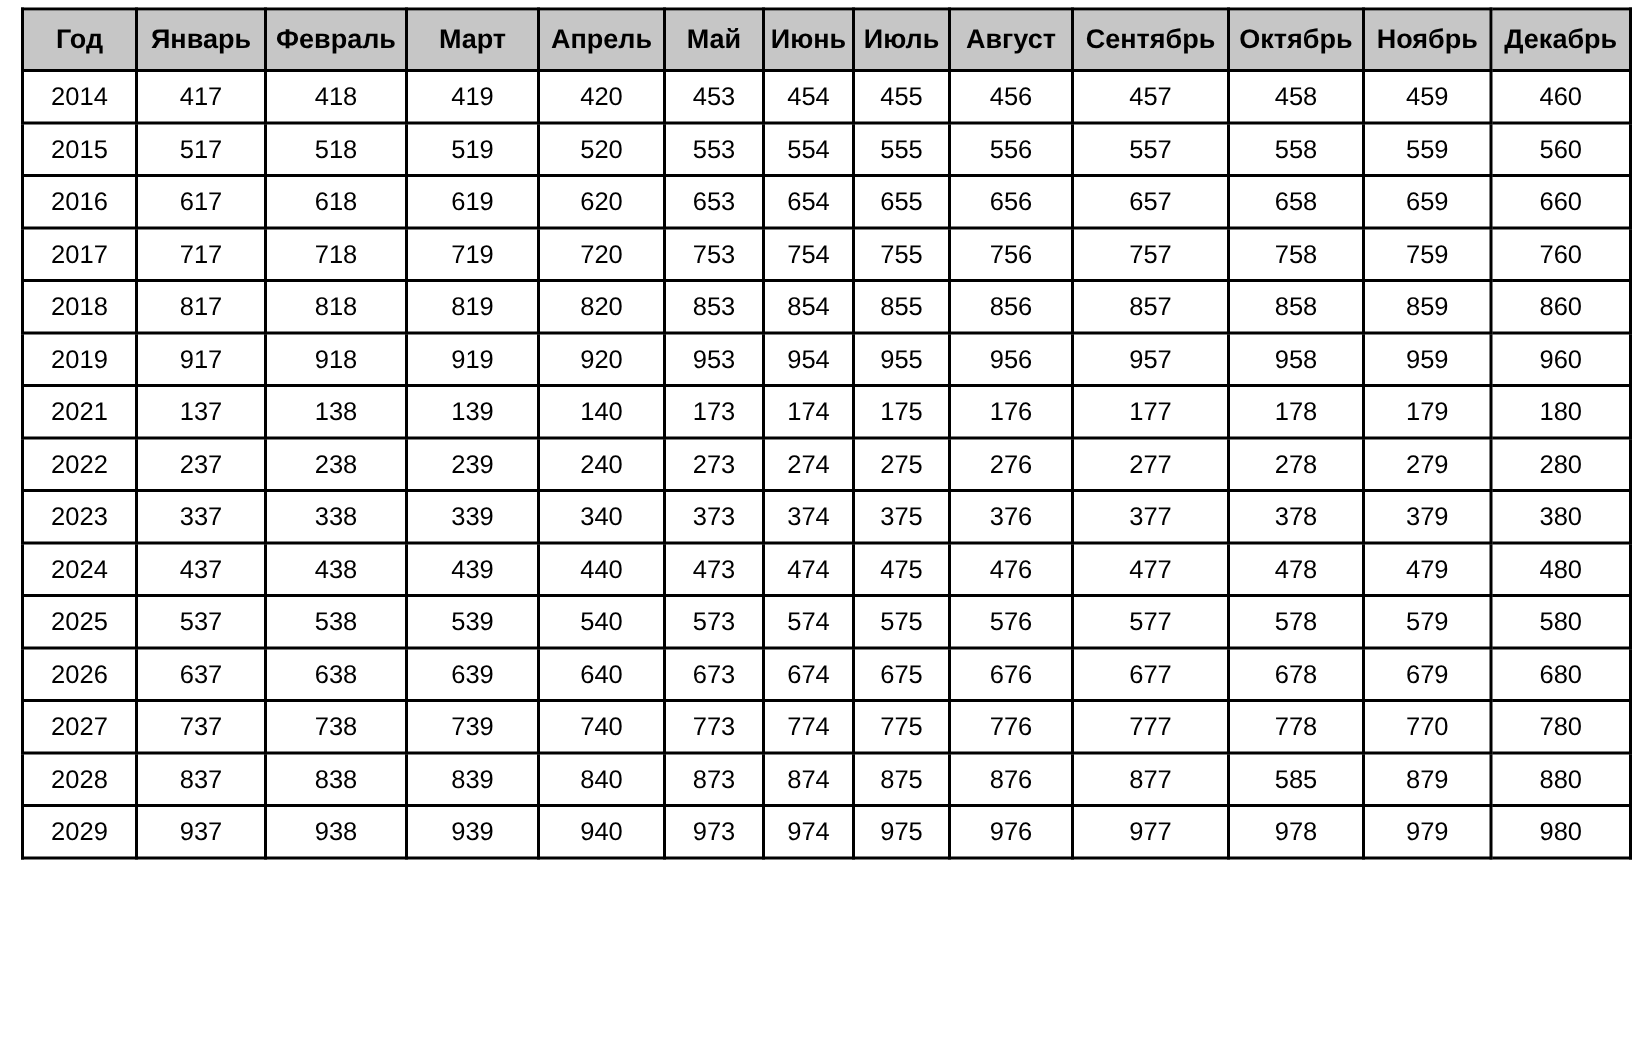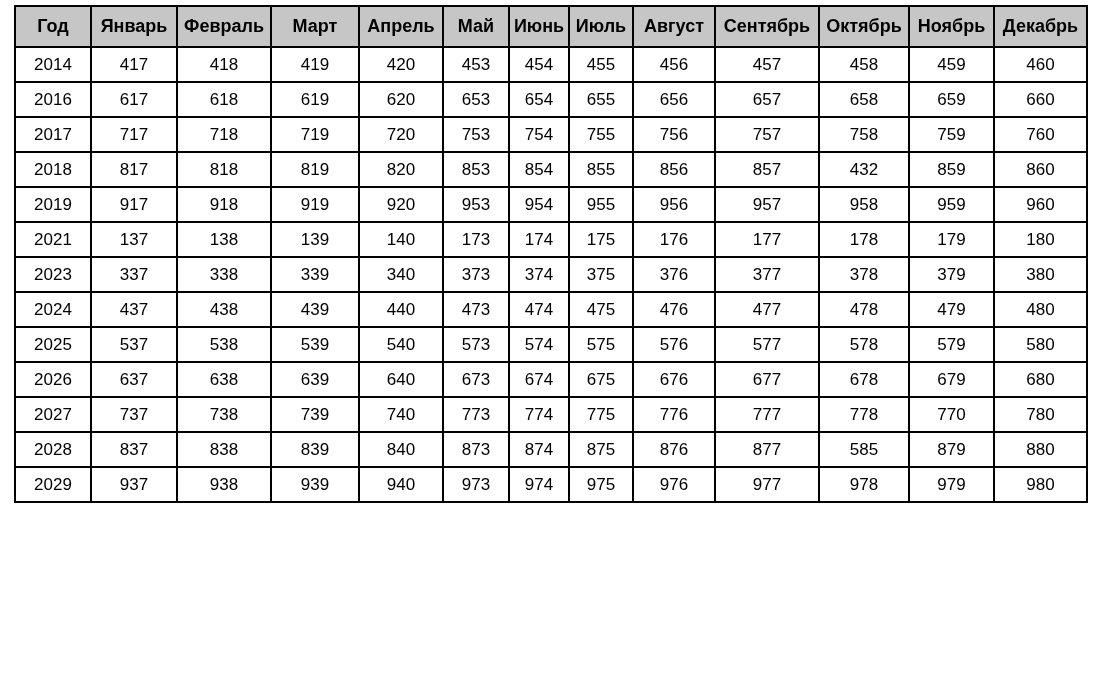--- a/index.html
+++ b/index.html
@@ -104,20 +104,35 @@
           <td>453</td>
           <td>454</td>
           <td>455</td>
           <td>456</td>
           <td>457</td>
           <td>458</td>
           <td>459</td>
           <td>460</td>
         </tr>
         <tr>
+          <td>2015</td>
+          <td>517</td>
+          <td>518</td>
+          <td>519</td>
+          <td>520</td>
+          <td>553</td>
+          <td>554</td>
+          <td>555</td>
+          <td>556</td>
+          <td>557</td>
+          <td>558</td>
+          <td>559</td>
+          <td>560</td>
+        </tr>
+        <tr>
           <td>2016</td>
           <td>617</td>
           <td>618</td>
           <td>619</td>
           <td>620</td>
           <td>653</td>
           <td>654</td>
           <td>655</td>
           <td>656</td>
           <td>657</td>
@@ -144,21 +159,21 @@
           <td>2018</td>
           <td>817</td>
           <td>818</td>
           <td>819</td>
           <td>820</td>
           <td>853</td>
           <td>854</td>
           <td>855</td>
           <td>856</td>
           <td>857</td>
-          <td>432</td>
+          <td>858</td>
           <td>859</td>
           <td>860</td>
         </tr>
         <tr>
           <td>2019</td>
           <td>917</td>
           <td>918</td>
           <td>919</td>
           <td>920</td>
           <td>953</td>
@@ -179,20 +194,35 @@
           <td>173</td>
           <td>174</td>
           <td>175</td>
           <td>176</td>
           <td>177</td>
           <td>178</td>
           <td>179</td>
           <td>180</td>
         </tr>
         <tr>
+          <td>2022</td>
+          <td>237</td>
+          <td>238</td>
+          <td>239</td>
+          <td>240</td>
+          <td>273</td>
+          <td>274</td>
+          <td>275</td>
+          <td>276</td>
+          <td>277</td>
+          <td>278</td>
+          <td>279</td>
+          <td>280</td>
+        </tr>
+        <tr>
           <td>2023</td>
           <td>337</td>
           <td>338</td>
           <td>339</td>
           <td>340</td>
           <td>373</td>
           <td>374</td>
           <td>375</td>
           <td>376</td>
           <td>377</td>

